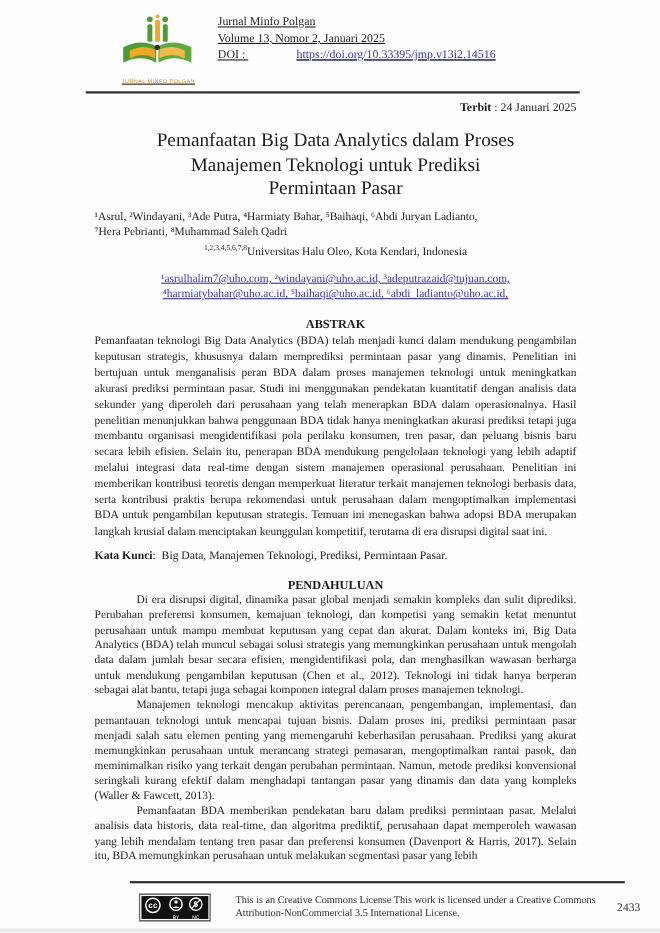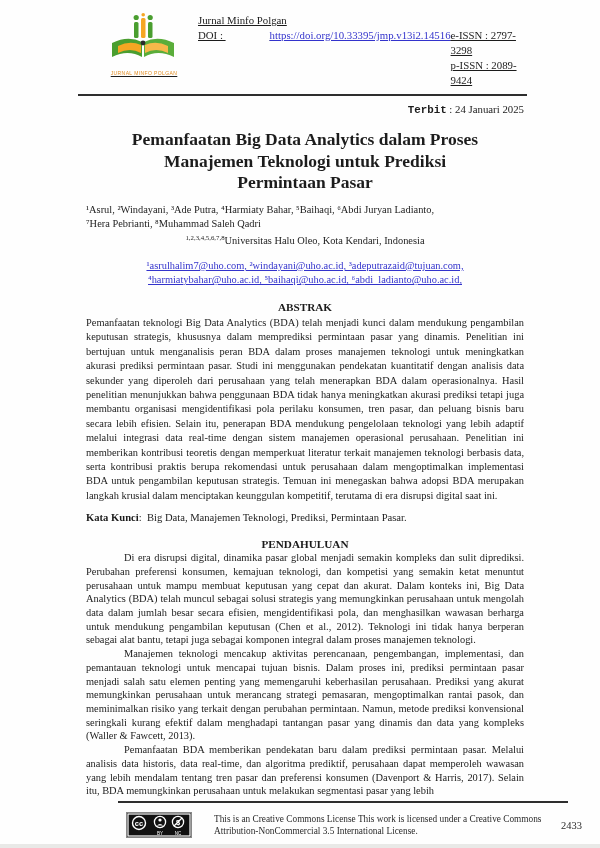--- a/index.html
+++ b/index.html
@@ -13,23 +13,23 @@
   .content{width:438px;margin-left:86px;}
   
   .header{display:flex;align-items:flex-start;padding-top:13px;text-decoration:underline;}
   .logo-wrap{width:80px;margin-left:18px;flex:0 0 auto;}
   .journal-info{margin-left:14px;font-size:10.8px;line-height:15px;}
   .journal-info .row{white-space:nowrap;}
   .issn{margin-left:auto;margin-right:0;font-size:10.8px;line-height:15px;text-align:left;padding-top:15px;}
   .link{color:#3333cc;text-decoration:underline;cursor:pointer;padding-left:44px;}
   .rule-top{margin:6px 0 0 -8px;width:449px;border-top:2px solid #2e2e2e;}
   .terbit{font-size:10.8px;text-align:right;margin-top:7px;}
-  .terbit b{font-weight:bold;font-family:Liberation Mono, monospace;}
+  .terbit b{font-weight:bold;}
   
-  .title{font-size:17.5px;font-weight:bold;text-align:center;line-height:21.5px;margin-top:13px;}
+  .title{font-size:17.5px;font-weight:normal;text-align:center;line-height:21.5px;margin-top:13px;}
   .authors{font-size:10.4px;text-align:left;line-height:14px;margin-top:9px;}
   .affil{font-size:10.4px;text-align:center;line-height:14px;}
   .sup{font-size:6.8px;vertical-align:super;}
   .emails{font-size:10.4px;text-align:center;line-height:14.5px;margin-top:11px;}
   .emails a{color:#3333cc;text-decoration:underline;cursor:pointer;}
   
   .section-heading{font-size:11.2px;font-weight:bold;text-align:center;margin-top:12px;line-height:14px;}
   .abstract{font-size:10.4px;line-height:14.4px;text-align:justify;margin:2px 0 0 0;}
   .keywords{font-size:10.6px;margin:8px 0 0 0;line-height:14px;}
   .para{font-size:10.4px;line-height:13.7px;text-align:justify;text-indent:38px;margin:0;}
@@ -63,27 +63,24 @@
           <path d="M8 30 Q24 22 38 29 L38 44 Q24 36 8 44 Z" fill="#4a9e2f"></path>
           <path d="M70 30 Q54 22 40 29 L40 44 Q54 36 70 44 Z" fill="#5aad3a"></path>
           <path d="M14 33 Q26 27 37 32 L37 40 Q26 34 14 40 Z" fill="#f5a623"></path>
           <path d="M64 33 Q52 27 41 32 L41 40 Q52 34 64 40 Z" fill="#f7b84a"></path>
           <circle cx="39" cy="30" r="2.4" fill="#2b2b2b"></circle>
         </svg>
         <div class="logo-caption">JURNAL MINFO POLGAN</div>
       </div>
       <div class="journal-info">
         <div class="row">Jurnal Minfo Polgan</div>
+        <div class="row">Volume 13, Nomor 2, Januari 2025</div>
         <div class="row">
           <span>DOI : </span><a class="link">https://doi.org/10.33395/jmp.v13i2.14516</a>
         </div>
-      </div>
-      <div class="issn">
-        <div>e-ISSN : 2797-3298</div>
-        <div>p-ISSN : 2089-9424</div>
       </div>
     </div>
 
     <div class="rule-top"></div>
 
     <div class="terbit">
       <b>Terbit</b><span> : 24 Januari 2025</span>
     </div>
 
     <div class="title">

